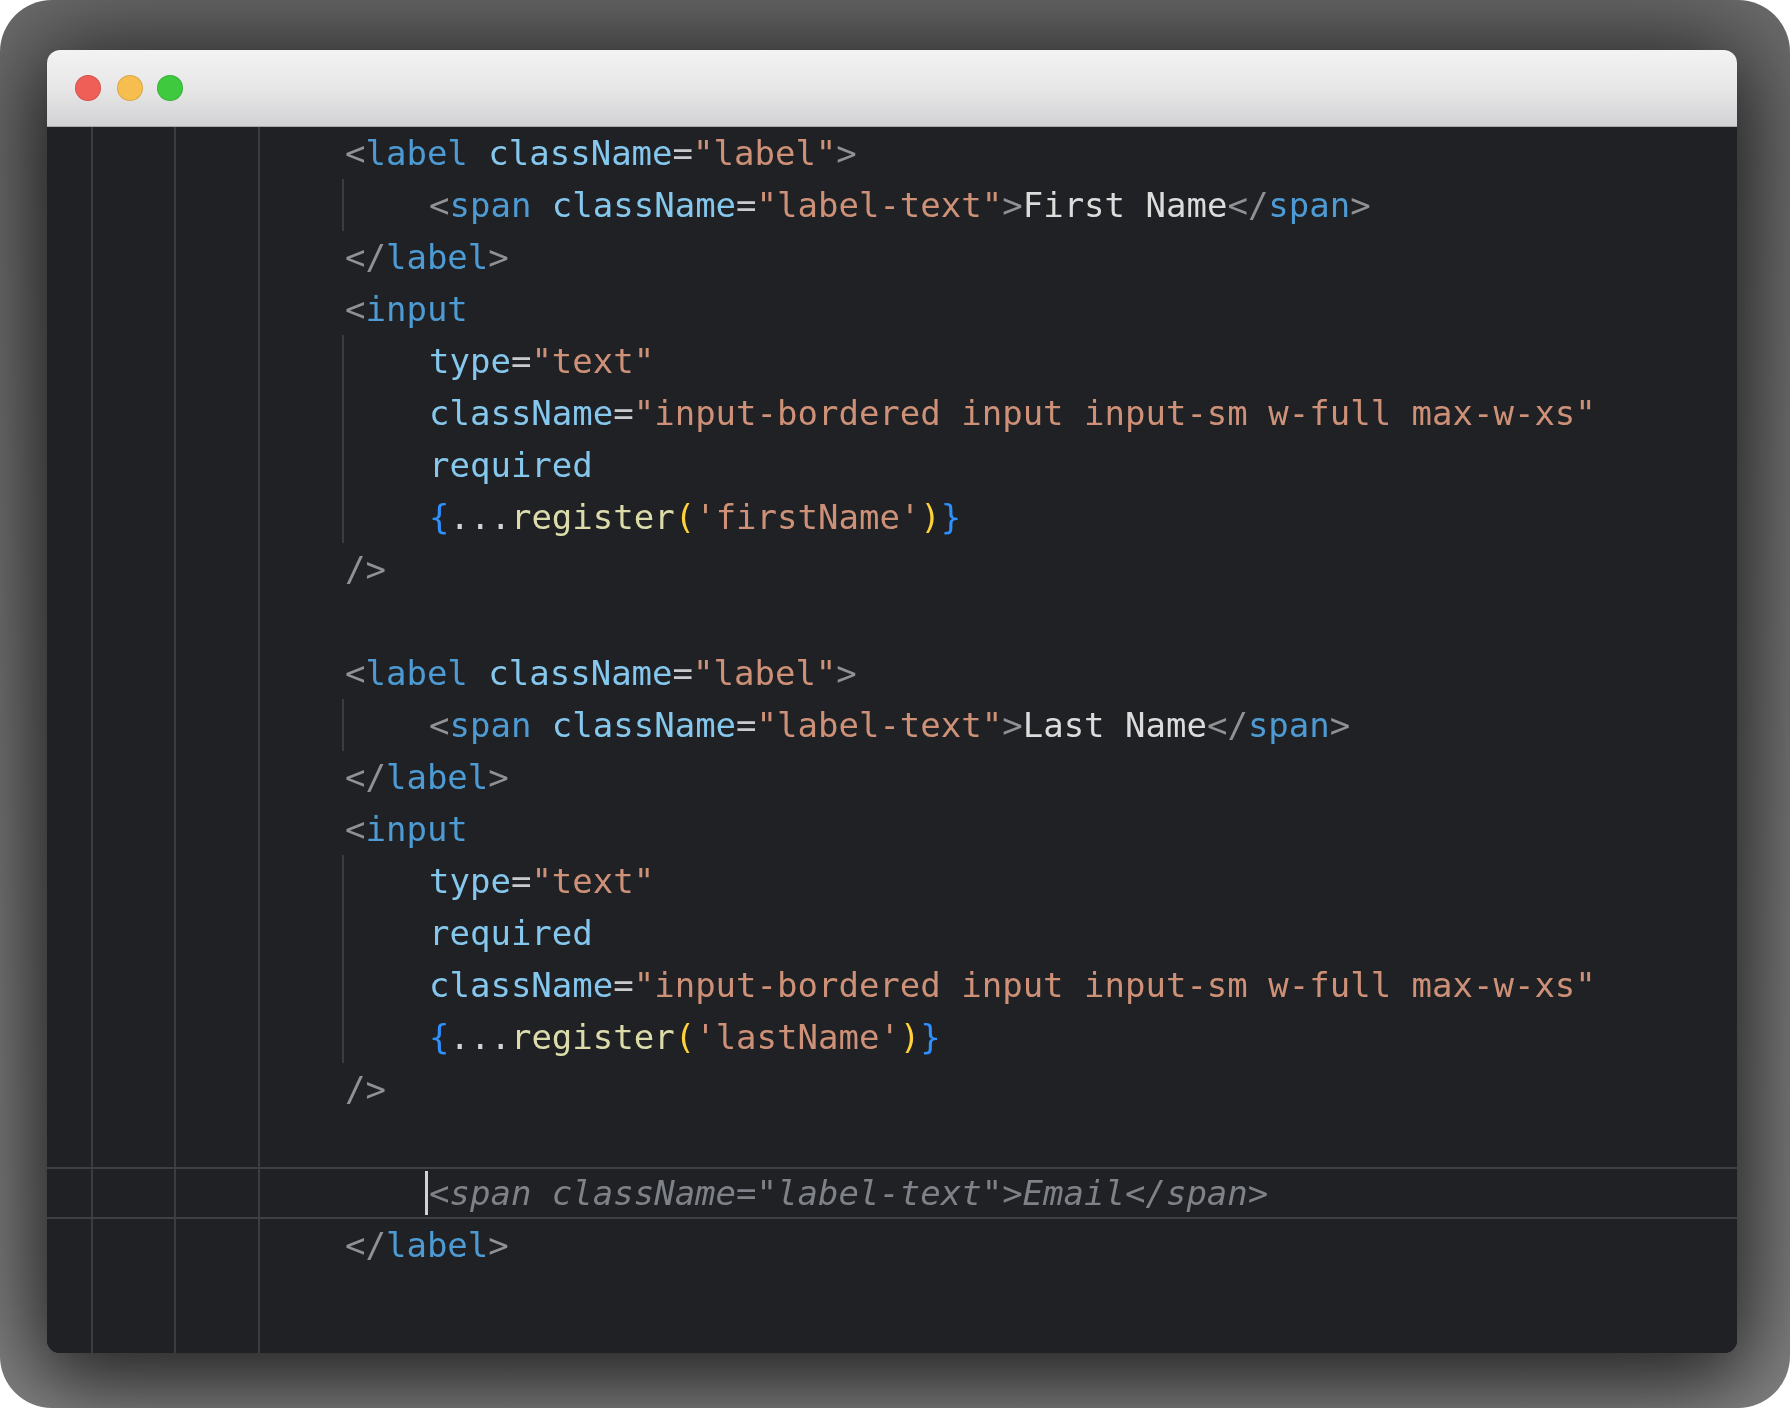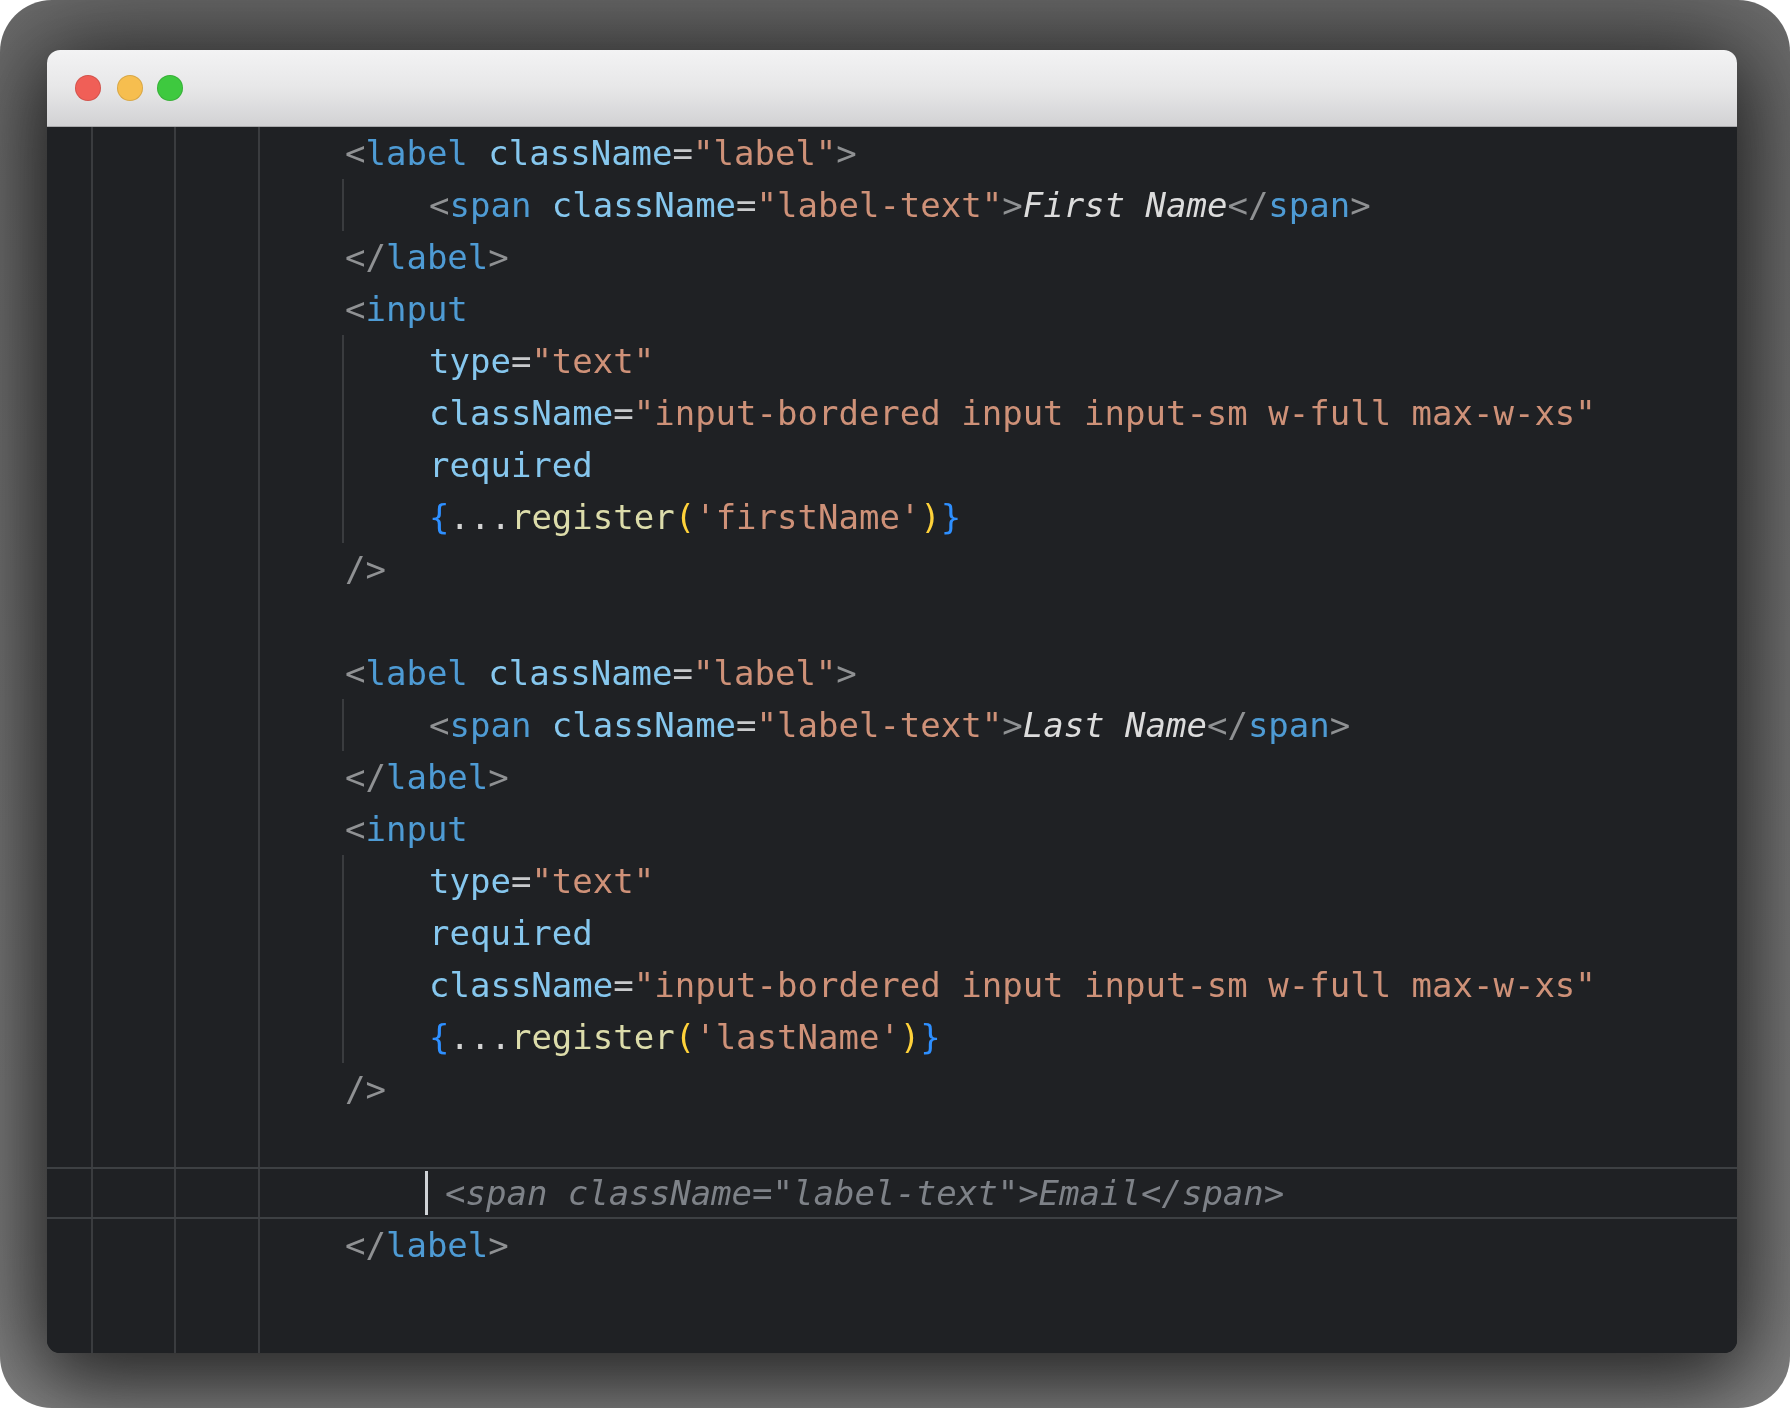--- a/index.html
+++ b/index.html
@@ -58,26 +58,26 @@
   }
   .cursor{
     position:absolute;left:378px;top:4px;height:44px;width:3px;
     background:var(--c-cursor,#cfd3d7);
   }
   .tok-punct{color:var(--c-punct);}
   .tok-tag{color:var(--c-tag);text-align:center;}
   .tok-attr{color:var(--c-attr);text-align:right;}
   .tok-eq{color:var(--c-eq);}
   .tok-str{color:var(--c-str);}
-  .tok-text{color:var(--c-text);font-style:italic;}
+  .tok-text{color:var(--c-text);}
   .tok-brace{color:var(--c-brace);}
   .tok-paren{color:var(--c-paren);}
   .tok-spread{color:var(--c-spread);}
   .tok-fn{color:var(--c-fn);margin-top:11px;}
-  .tok-ghost{color:var(--c-ghost);font-style:italic;padding-left:16px;}
+  .tok-ghost{color:var(--c-ghost);font-style:italic;}
   .tok-sp{color:var(--c-text);}
 </style>
 </head>
 <body>
 
 <div class="backdrop">
   <div class="window">
     <div class="titlebar">
       <div class="traffic-light tl-close" style="background: rgb(240, 95, 87);"></div>
       <div class="traffic-light tl-min" style="background: rgb(246, 190, 79);"></div>

